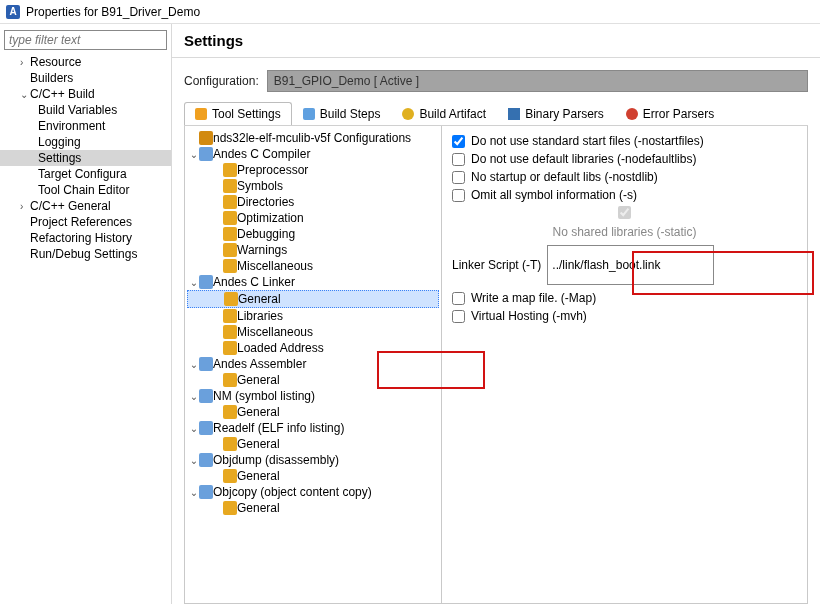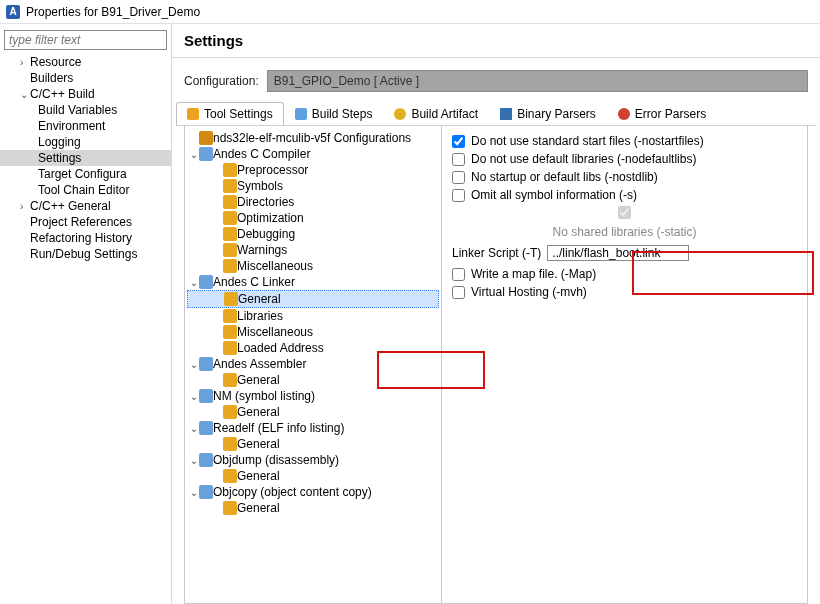--- a/index.html
+++ b/index.html
@@ -14,21 +14,21 @@
 .nav-node { padding: 1px 0 1px 4px; white-space: nowrap; cursor: default; }
 .nav-node.child1 { padding-left: 20px; }
 .nav-node.child2 { padding-left: 38px; }
 .nav-node.selected { background: #d6d6d6; }
 .expander { display:inline-block; width:10px; color:#555; font-size:10px; }
 .content { flex: 1; display:flex; flex-direction:column; overflow:hidden; }
 .settings-head { font-size: 15px; font-weight:600; padding: 8px 12px; border-bottom: 1px solid #d9d9d9; }
 .config-bar { padding: 12px 12px 10px 12px; display:flex; align-items:center; gap:8px; }
 .config-bar label { color:#222; }
 .config-bar .combo { flex:1; border:1px solid #888; background:#a3a3a3; padding:2px 6px; height:22px; display:flex; align-items:center; color:#333; }
-.tabs { display:flex; border-bottom:1px solid #d0d0d0; margin: 0 4px; gap:0; }
+.tabs { display:flex; border-bottom:1px solid #d0d0d0; margin: 0 12px; gap:0; }
 .tab { padding:4px 10px; display:flex; align-items:center; gap:5px; border:1px solid transparent; border-bottom:none; cursor:default; }
 .tab.active { border-color:#bdbdbd; background:#fff; border-top-left-radius:3px; border-top-right-radius:3px; }
 .tab .ticon { width:12px; height:12px; display:inline-block; }
 .tab .tool   { background:#f0a020; border-radius:2px; }
 .tab .steps  { background:#5fa0e0; border-radius:2px; }
 .tab .artifact{ background:#e0b020; border-radius:50%; }
 .tab .binary { background:#3570b0; }
 .tab .error  { background:#d04030; border-radius:50%; }
 .toolpane { flex:1; display:flex; overflow:hidden; margin: 0 12px; }
 .tooltree { width: 258px; border:1px solid #c9c9c9; border-top:none; overflow-y:auto; padding:4px 2px; }
@@ -38,21 +38,21 @@
 .ico { width:14px; height:14px; display:inline-block; background:#e7a820; border-radius:2px; }
 .ico.cfg { background:#d28a10; }
 .ico.group { background:#6aa0dc; }
 .tt-node.l1 { padding-left: 2px; }
 .tt-node.l3 { padding-left: 36px; }
 .tt-node.sel { background:#cfe3ff; border:1px dotted #3b82f6; }
 .opt-row { display:flex; align-items:center; padding:2px 0; gap:6px; }
 .opt-row input[type=checkbox]{ width:13px; height:13px; }
 .opt-row.disabled { color:#888;flex-direction:column; }
 .linker-script { display:flex; align-items:center; gap:6px; margin:4px 0; }
-.linker-script input[type=text]{ border:1px solid #888; padding:0 4px; width:142px; }
+.linker-script input[type=text]{ border:1px solid #888; padding:12px 4px; width:167px; }
 .redbox { border:2px solid #d21212; }
 .redbox-a { position:absolute; }
 #rb-general { left:377px; top:351px; width:108px; height:38px; pointer-events:none; }
 #rb-linker  { left:638px; top:249px; width:248px; height:46px; pointer-events:none; transform:translateX(0); }
 .rel { position:relative; }
 </style>
 </head>
 <body>
 
 <div class="window rel">

